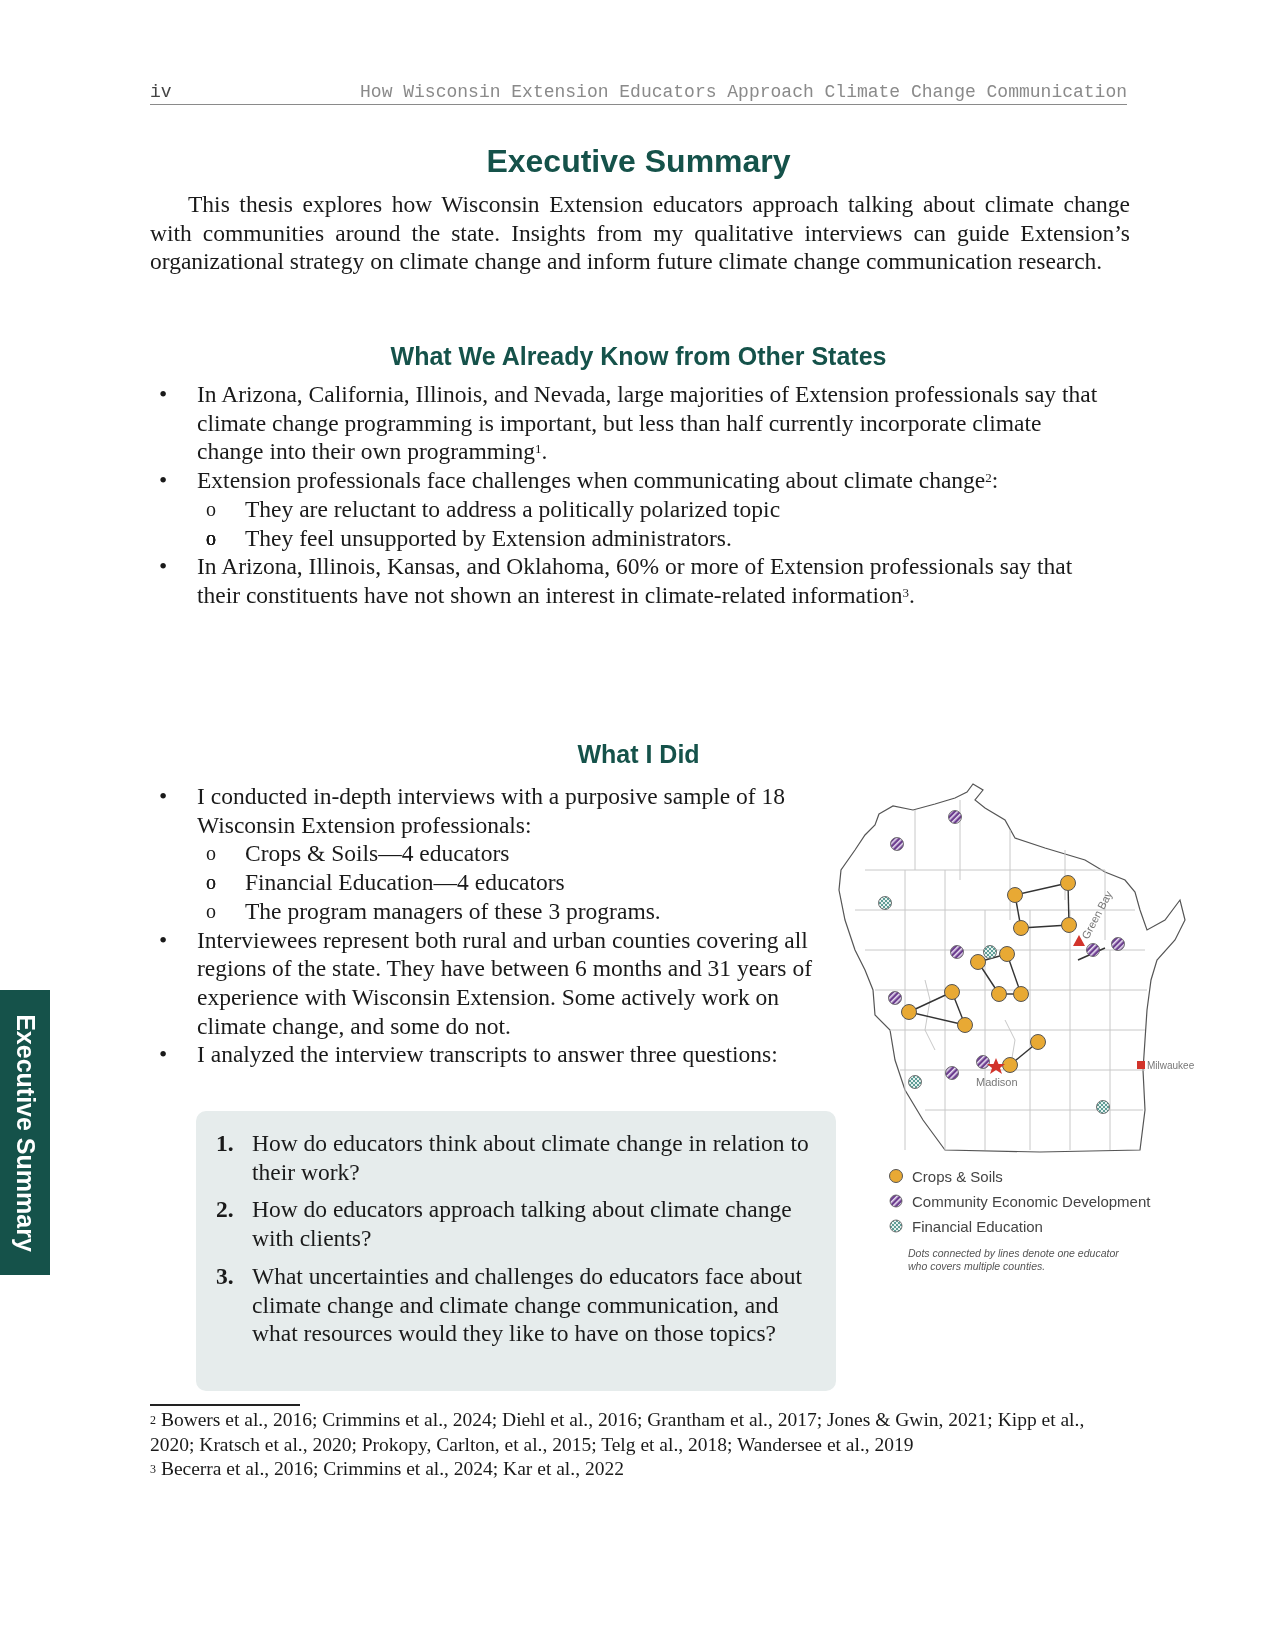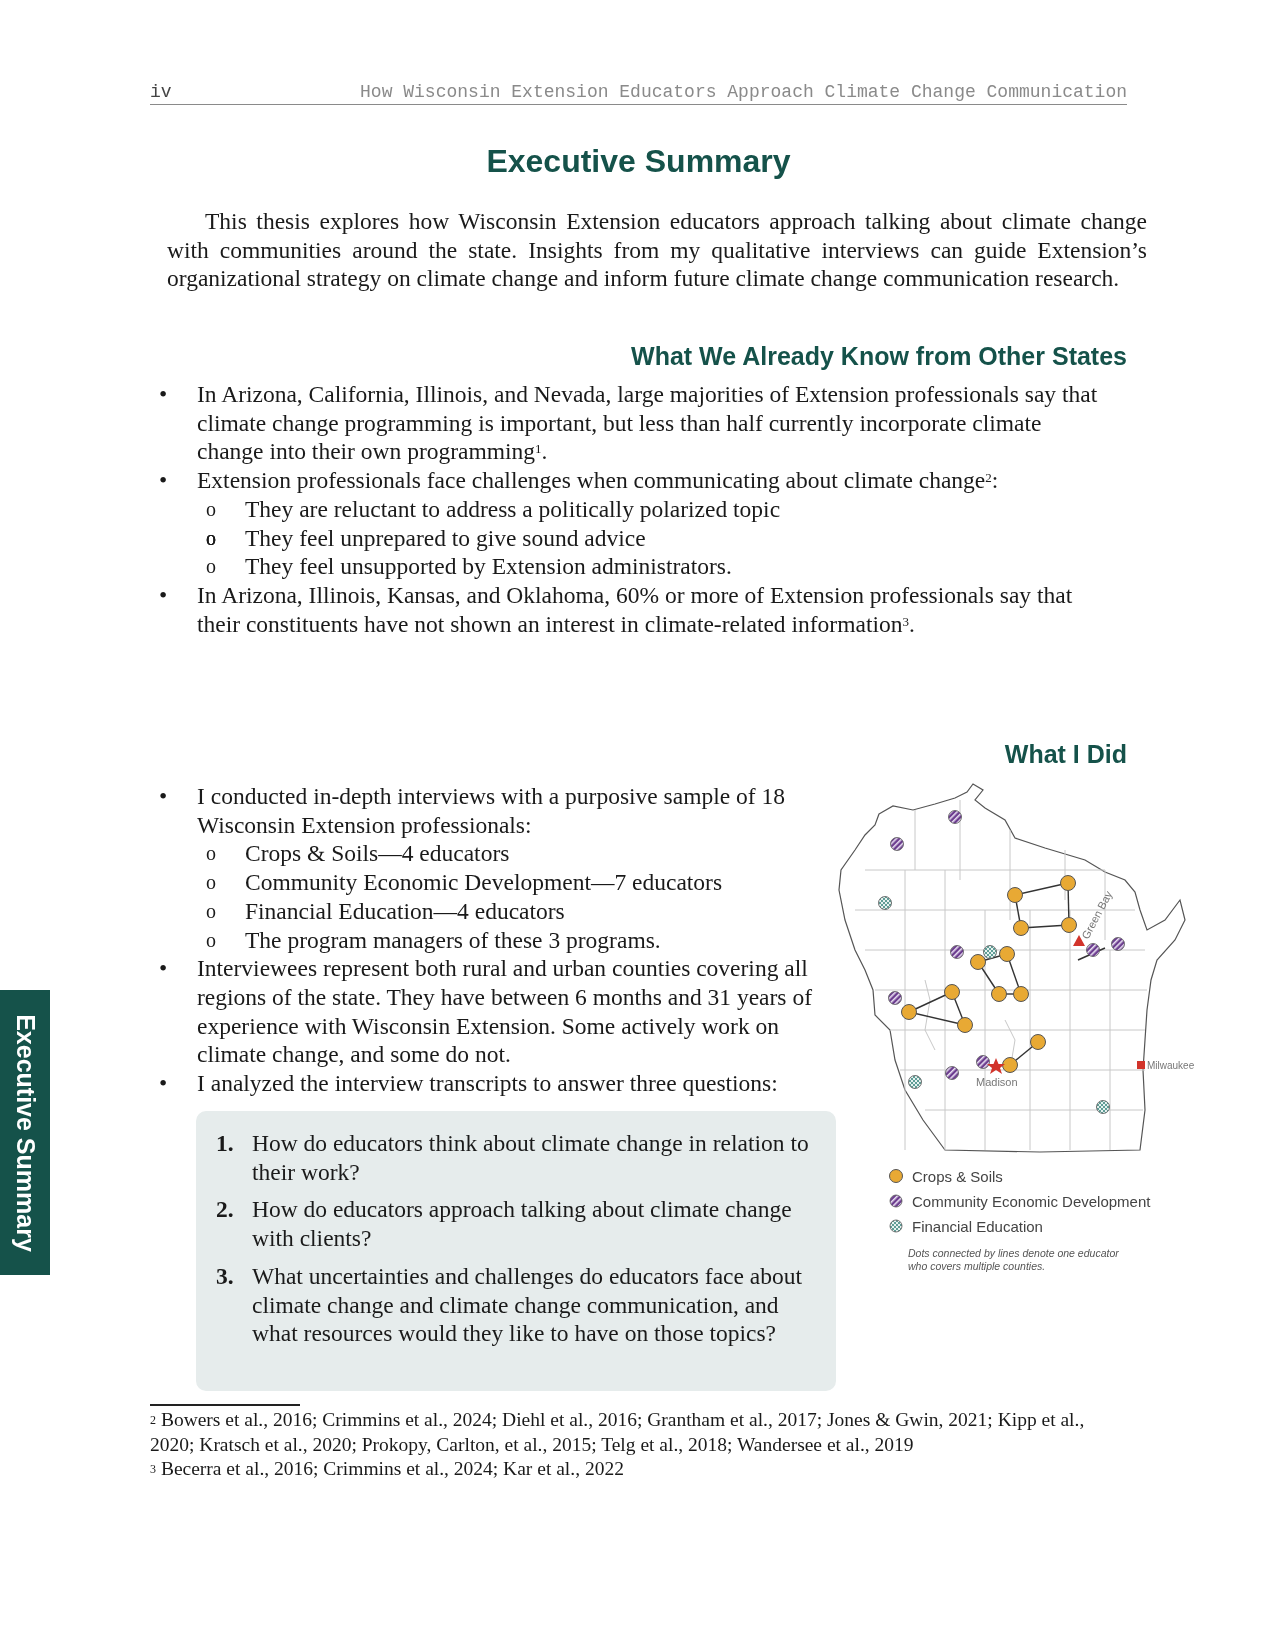--- a/index.html
+++ b/index.html
@@ -2,21 +2,21 @@
 <html><head>
 <meta charset="utf-8">
 <style>
   html, body { margin: 0; padding: 0; }
   body { width: 1275px; height: 1650px; background: #ffffff; position: relative; overflow: hidden; font-family: "Liberation Serif", serif; color: #1a1a1a; }
   .header { position: absolute; left: 150px; top: 80px; width: 977px; height: 24px; border-bottom: 1.5px solid #8a8a8a; font-family: Liberation Mono, monospace; font-size: 18px; color: #8a8a8a; }
   .header .pg { position: absolute; left: 0; top: 2px; color: #444; }
   .header .run { position: absolute; right: 0; top: 2px; }
   .title { position: absolute; left: 150px; width: 977px; top: 143px; text-align: center; font-family: "Liberation Sans", sans-serif; font-weight: bold; font-size: 32px; color: #15524a; }
   .intro { position: absolute; left: 150px; top: 190px; width: 980px; font-size: 23.5px; line-height: 28.7px; text-indent: 38px; text-align: justify; }
-  .h2 { position: absolute; left: 150px; width: 977px; text-align: right; font-family: "Liberation Sans", sans-serif; font-weight: bold; font-size: 25px; color: #15524a; }
+  .h2 { position: absolute; left: 150px; width: 977px; text-align: center; font-family: "Liberation Sans", sans-serif; font-weight: bold; font-size: 25px; color: #15524a; }
   ul.b { position: absolute; list-style: none; margin: 0; padding: 0; font-size: 23.5px; line-height: 28.7px; }
   ul.b li { position: relative; padding-left: 47px; }
   ul.b li .bullet { position: absolute; left: 9px; top: 0; }
   ul.b li.sub { padding-left: 95px; }
   ul.b li.sub .bullet { left: 56px; font-size: 20px; }
   sup { font-size: 13px; vertical-align: top; position: relative; top: -2px; }
   .qbox { position: absolute; left: 196px; top: 1111px; width: 640px; height: 280px; background: #e6ecec; border-radius: 10px; }
   .qbox ol { list-style: none; margin: 0; padding: 18px 20px 0 0; font-size: 23.5px; line-height: 28.7px; }
   .qbox li { position: relative; padding-left: 56px; margin-bottom: 9px; }
   .qbox li .num { position: absolute; left: 20px; top: 0; font-weight: bold; }
@@ -34,41 +34,41 @@
 </head>
 <body>
 
 <div class="header">
   <span class="pg">iv</span>
   <span class="run">How Wisconsin Extension Educators Approach Climate Change Communication</span>
 </div>
 
 <div class="title">Executive Summary</div>
 
-<p class="intro" style="margin:17px">This thesis explores how Wisconsin Extension educators approach talking about climate change with communities around the state. Insights from my qualitative interviews can guide Extension’s organizational strategy on climate change and inform future climate change communication research.</p>
+<p class="intro" style="margin:0">This thesis explores how Wisconsin Extension educators approach talking about climate change with communities around the state. Insights from my qualitative interviews can guide Extension’s organizational strategy on climate change and inform future climate change communication research.</p>
 
 <div class="h2" style="top:342px">What We Already Know from Other States</div>
 
 <ul class="b" style="left:150px; top:380px; width:960px;">
   <li><span class="bullet">•</span><span>In Arizona, California, Illinois, and Nevada, large majorities of Extension professionals say that climate change programming is important, but less than half currently incorporate climate change into their own programming</span><sup>1</sup><span>.</span></li>
   <li><span class="bullet">•</span><span>Extension professionals face challenges when communicating about climate change</span><sup>2</sup><span>:</span></li>
   <li class="sub"><span class="bullet">o</span><span>They are reluctant to address a politically polarized topic</span></li>
   <li class="sub"><span class="bullet">o</span></li>
   <li class="sub"><span class="bullet">o</span></li>
-  <li class="sub"><span class="bullet">o</span><span>They feel unprepared to give sound advice</span></li>
+  <li class="sub"><span class="bullet">o</span></li>
   <li class="sub"><span class="bullet">o</span><span>They feel unsupported by Extension administrators.</span></li>
   <li><span class="bullet">•</span><span>In Arizona, Illinois, Kansas, and Oklahoma, 60% or more of Extension professionals say that their constituents have not shown an interest in climate-related information</span><sup>3</sup><span>.</span></li>
 </ul>
 
 <div class="h2" style="top:740px">What I Did</div>
 
 <ul class="b" style="left:150px; top:782px; width:670px;">
   <li><span class="bullet">•</span><span>I conducted in-depth interviews with a purposive sample of 18 Wisconsin Extension professionals:</span></li>
   <li class="sub"><span class="bullet">o</span><span>Crops &amp; Soils—4 educators</span></li>
-  <li class="sub"><span class="bullet">o</span><span>Community Economic Development—7 educators</span></li>
+  <li class="sub"><span class="bullet">o</span></li>
   <li class="sub"><span class="bullet">o</span><span>Financial Education—4 educators</span></li>
   <li class="sub"><span class="bullet">o</span><span>The program managers of these 3 programs.</span></li>
   <li><span class="bullet">•</span><span>Interviewees represent both rural and urban counties covering all regions of the state. They have between 6 months and 31 years of experience with Wisconsin Extension. Some actively work on climate change, and some do not.</span></li>
   <li><span class="bullet">•</span><span>I analyzed the interview transcripts to answer three questions:</span></li>
 </ul>
 
 <div class="qbox">
   <ol>
     <li><span class="num">1.</span><span>How do educators think about climate change in relation to their work?</span></li>
     <li><span class="num">2.</span><span>How do educators approach talking about climate change with clients?</span></li>

